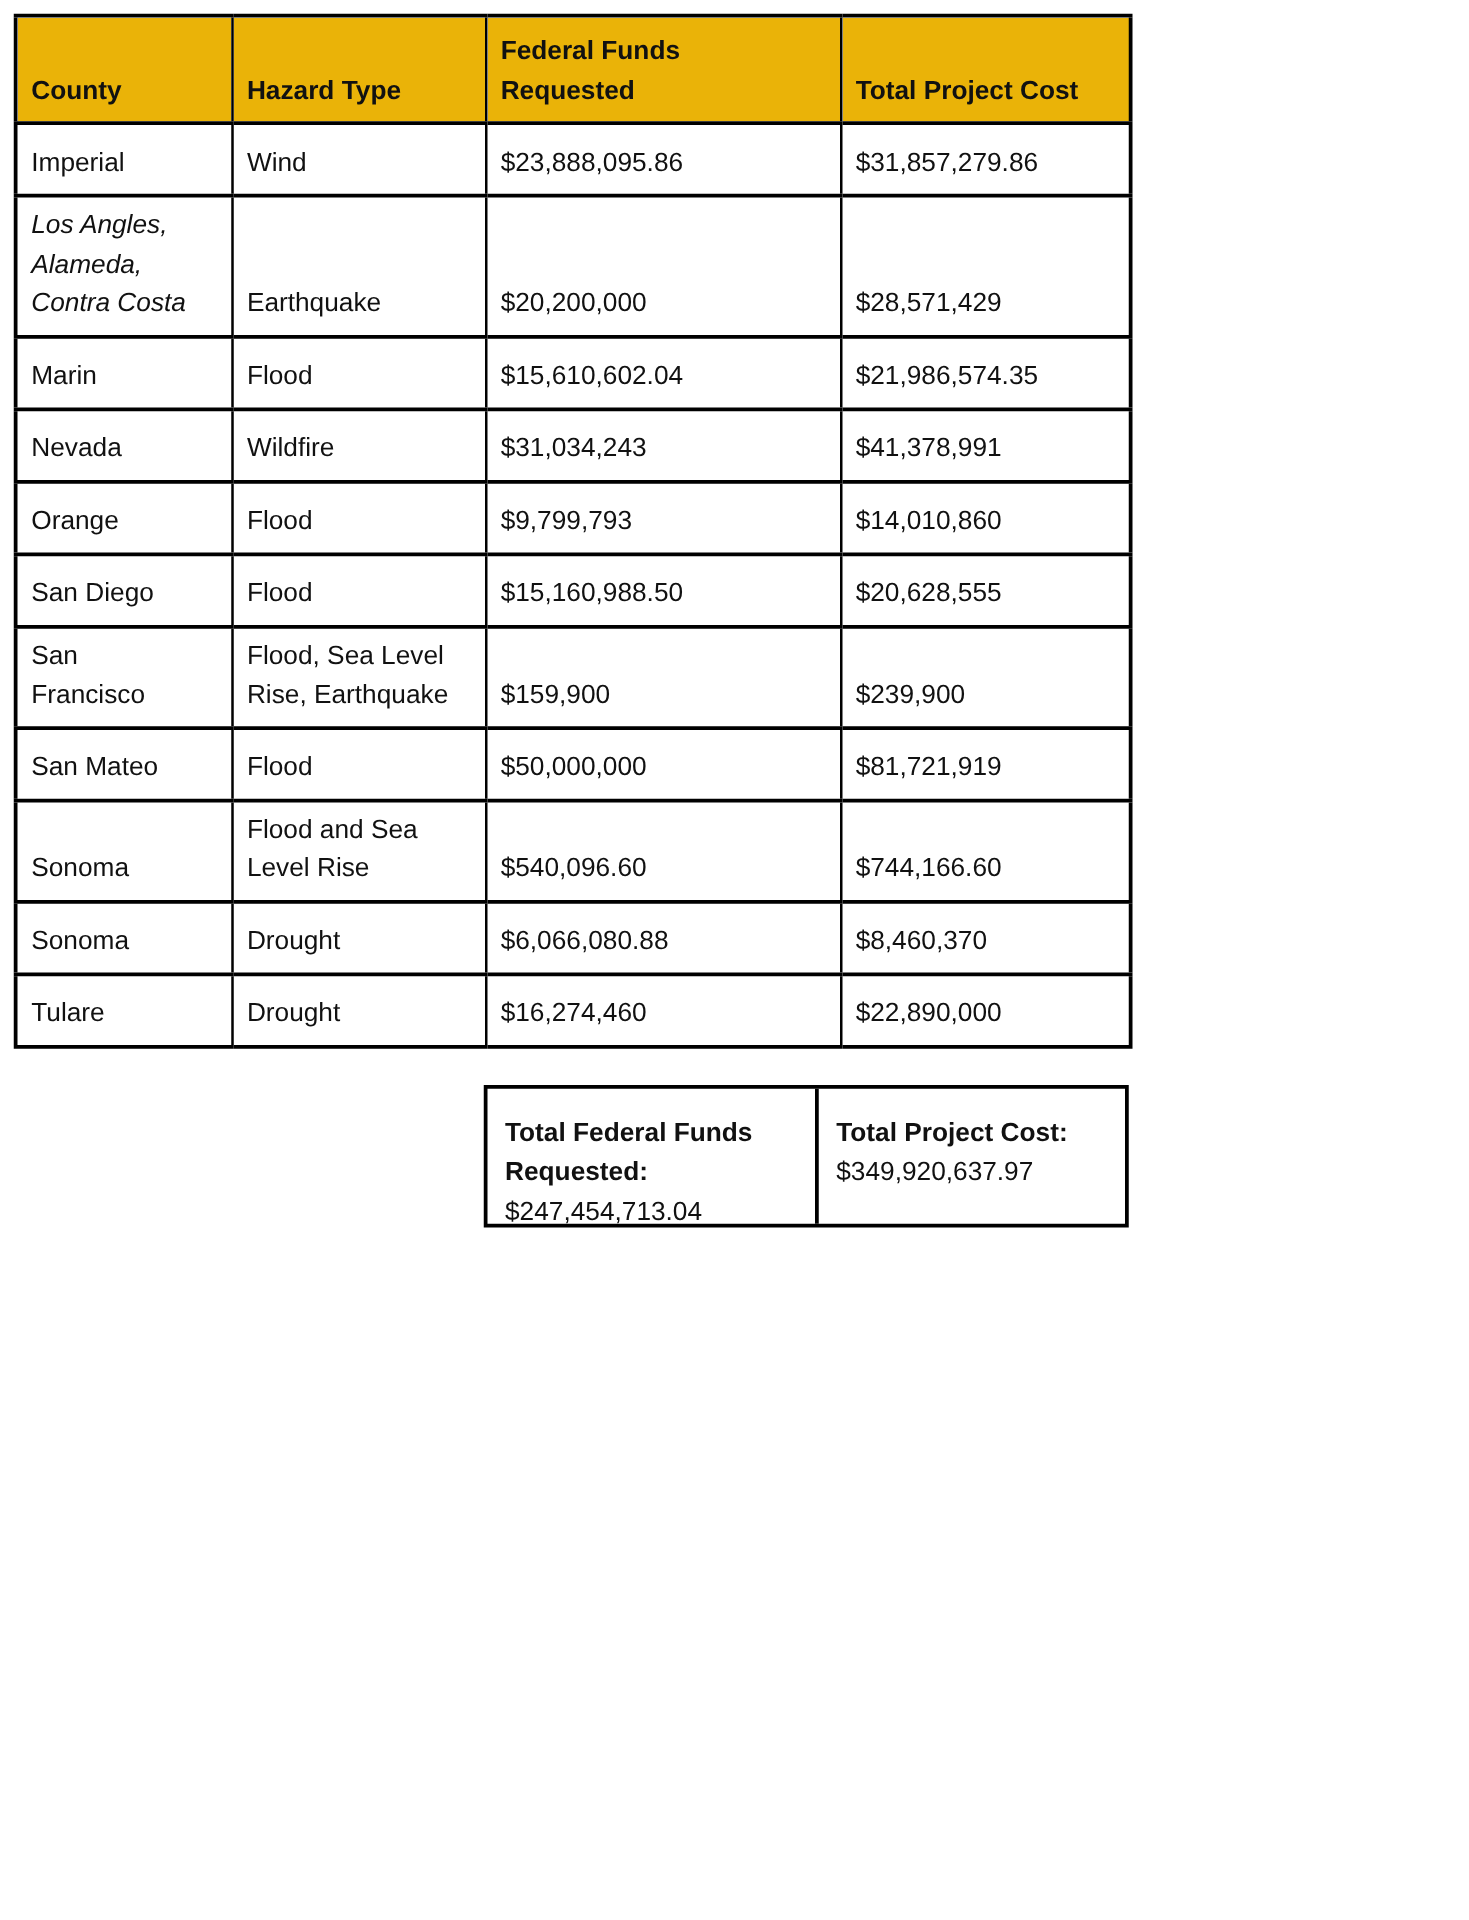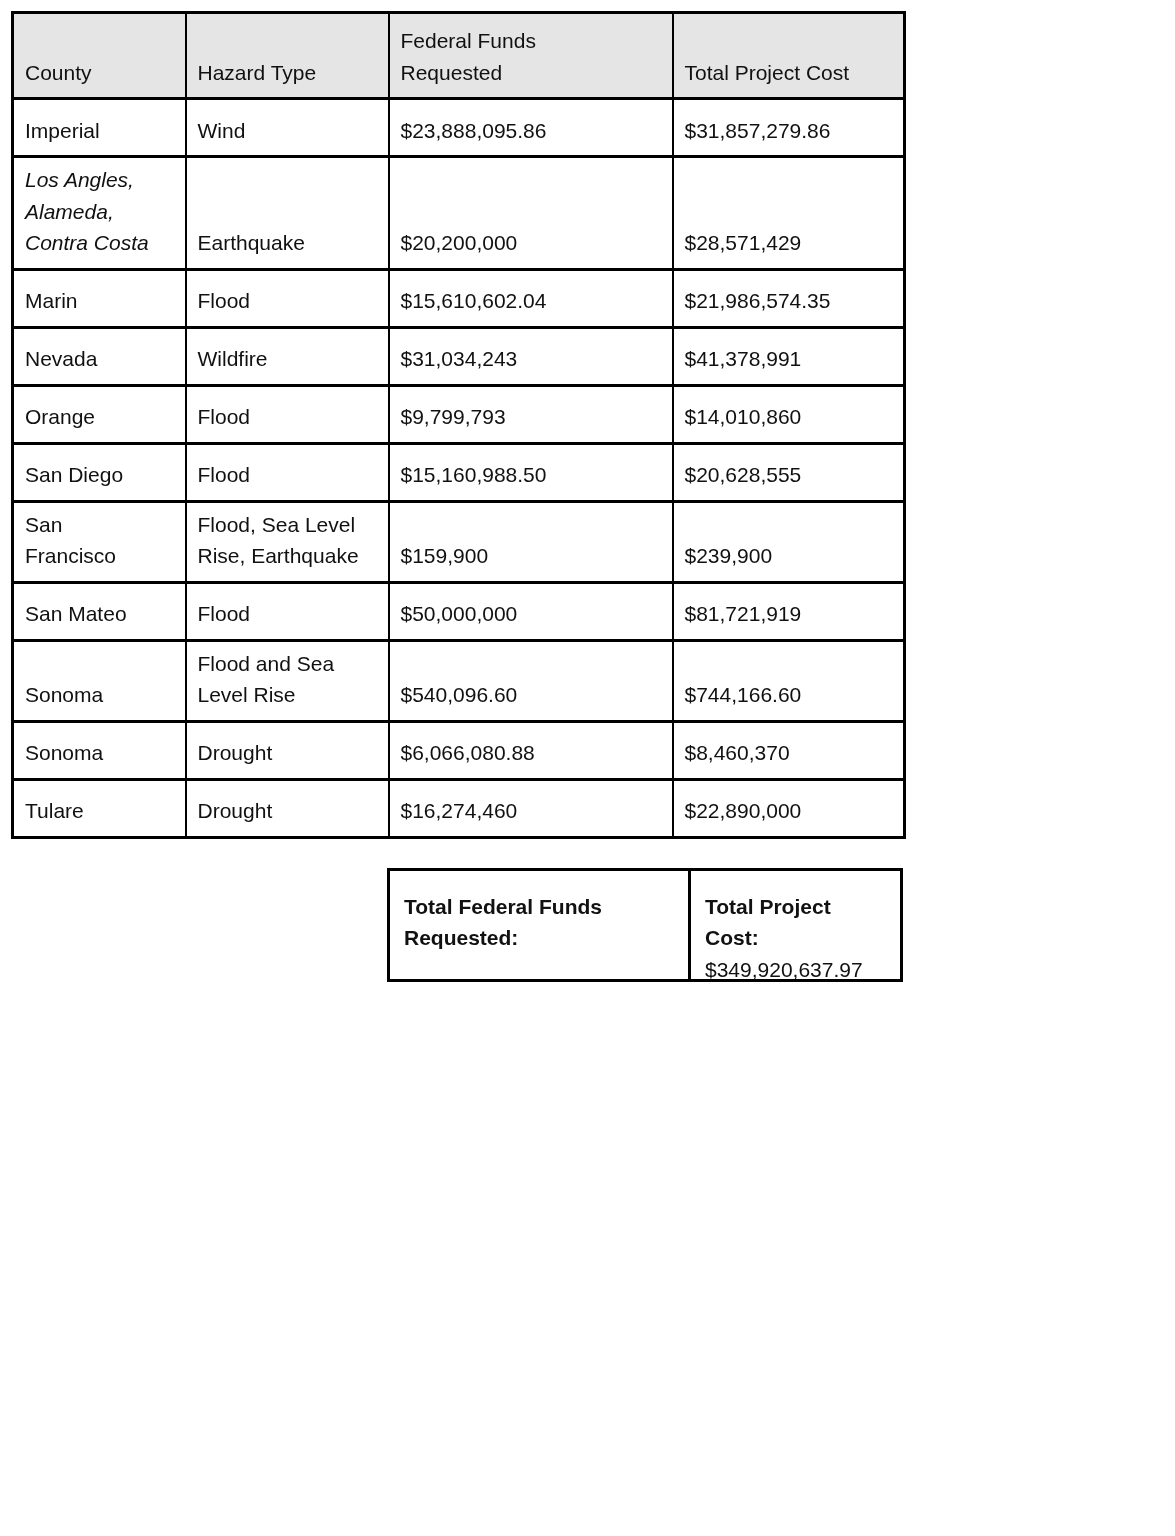--- a/index.html
+++ b/index.html
@@ -22,22 +22,22 @@
     border: solid #000;
     border-width: 3px 2px;
     vertical-align: bottom;
     text-align: left;
     font-size: 21px;
     line-height: 1.5;
     padding: 6px 6px 9px 11px;
     overflow: hidden;
   }
   table.funding th {
-    background: #e5e5e5;
-    font-weight: normal;
+    background: #eab308;
+    font-weight: bold;
     height: 86px;
   }
   table.funding tr.r { height: 58px; }
   table.funding tr.r-tall3 { height: 97px; }
   table.funding tr.r-tall2 { height: 62px; }
   table.funding tr.r-tall2b { height: 66px; }
 
   .w-narrow  { display: inline-block; max-width: 132px; font-style: italic; } 
   .w-xnarrow { display: inline-block; max-width: 100px; } 
   .w-hdrffr  { display: inline-block; max-width: 180px; } 
@@ -49,21 +49,21 @@
     width: 516px;
     height: 114px;
     border: 3px solid #000;
     display: flex;
   }
   .totals .cell {
     padding: 20px 12px 8px 14px;
     font-size: 21px;
     line-height: 1.52;
   }
-  .totals .cell-left  { width: 301px; border-right: 3px solid #000; }
+  .totals .cell-left  { width: 265px; border-right: 3px solid #000; }
   .totals .cell-right { flex: 1; }
   .totals .lbl { font-weight: bold; display: block; max-width: 235px; }
   .totals .val { display: block; }
 </style>
 </head>
 <body>
 
 <div class="page">
 
   <table class="funding">
@@ -147,20 +147,21 @@
         <td>Drought</td>
         <td>$16,274,460</td>
         <td>$22,890,000</td>
       </tr>
     </tbody>
   </table>
 
   <div class="totals">
     <div class="cell cell-left">
       <span class="lbl">Total Federal Funds Requested:</span>
+      <span class="val">$247,454,713.04</span>
     </div>
     <div class="cell cell-right">
       <span class="lbl">Total Project Cost:</span>
       <span class="val">$349,920,637.97</span>
     </div>
   </div>
 
 </div>
 
 </body></html>

